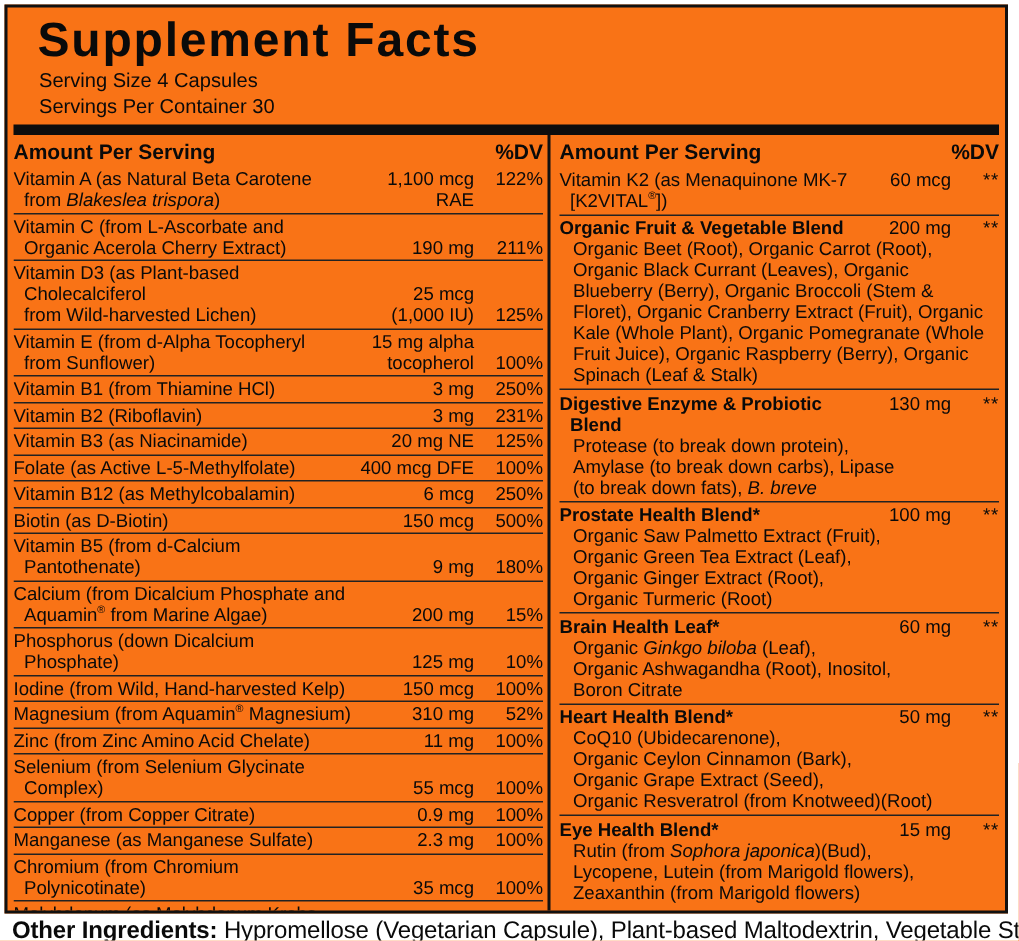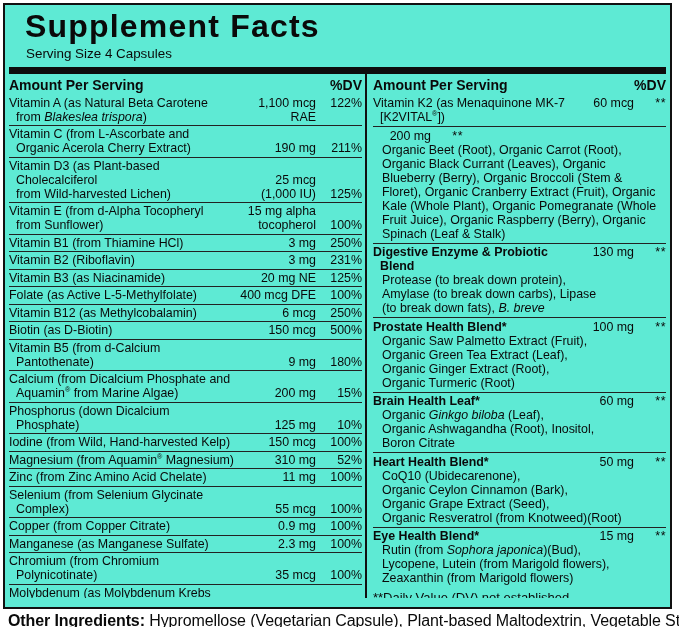--- a/index.html
+++ b/index.html
@@ -1,17 +1,17 @@
 <!DOCTYPE html>
 <html><head>
 <meta charset="utf-8">
 <style>
   html,body{margin:0;padding:0;background:#fff;}
   body{width:679px;height:627px;position:relative;font-family:"Liberation Sans",sans-serif;color:#0a0a0a;-webkit-font-smoothing:antialiased;}
-  .panel{position:absolute;left:3px;top:3px;width:669px;height:606px;border:2px solid #111;box-sizing:border-box;background:#5eead4;overflow:hidden;}
+  .panel{position:absolute;left:3px;top:3px;width:669px;height:606px;border:2px solid #111;box-sizing:border-box;background:#f97316;overflow:hidden;}
   .title{font-size:32px;font-weight:bold;letter-spacing:1.2px;margin:3px 0 1px 20px;white-space:nowrap;}
   .serving-line{font-size:13.4px;margin-left:21px;line-height:1.24;}
   .bar-full{height:7px;background:#0d0d0d;margin:4px 4px 0 4px;}
   .cols{display:flex;height:524px;margin:0 4px;overflow:hidden;}
   .col-left{width:356px;display:flex;flex-direction:column;padding-right:3px;box-sizing:border-box;}
   .col-right{flex:1;border-left:2px solid #111;padding-left:6px;display:flex;flex-direction:column;box-sizing:border-box;min-width:0;}
   .col-header{display:flex;justify-content:space-between;align-items:baseline;font-weight:bold;font-size:14px;padding:3px 0 2px 0;}
   .bar-med{height:4px;background:#0d0d0d;}
 
   
@@ -38,20 +38,21 @@
   .other b{font-weight:bold;}
   sup{font-size:58%;line-height:0;}
   i{font-style:italic;text-align:right;}
 </style>
 </head>
 <body>
 
 <div class="panel">
   <div class="title">Supplement Facts</div>
   <div class="serving-line">Serving Size 4 Capsules</div>
+  <div class="serving-line">Servings Per Container 30</div>
   <div class="bar-full"></div>
 
   <div class="cols">
 
     <div class="col-left">
       <div class="col-header">
         <span>Amount Per Serving</span>
         <span>%DV</span>
       </div>
       <div class="bar-med"></div>
@@ -175,20 +176,21 @@
           <div class="rrow">
     <div class="rhead">
       <div class="rname">Vitamin K2 (as Menaquinone MK-7<br>[K2VITAL<sup>®</sup>])</div>
       <div class="ramt">60 mcg</div>
       <div class="rdv">**</div>
     </div>
 
   </div>
           <div class="rrow">
     <div class="rhead">
+      <div class="rname bold">Organic Fruit &amp; Vegetable Blend</div>
       <div class="ramt">200 mg</div>
       <div class="rdv">**</div>
     </div>
     <div class="rsub">Organic Beet (Root), Organic Carrot (Root),<br>Organic Black Currant (Leaves), Organic<br>Blueberry (Berry), Organic Broccoli (Stem &amp;<br>Floret), Organic Cranberry Extract (Fruit), Organic<br>Kale (Whole Plant), Organic Pomegranate (Whole<br>Fruit Juice), Organic Raspberry (Berry), Organic<br>Spinach (Leaf &amp; Stalk)</div>
   </div>
           <div class="rrow">
     <div class="rhead">
       <div class="rname bold">Digestive Enzyme &amp; Probiotic Blend</div>
       <div class="ramt">130 mg</div>
       <div class="rdv">**</div>

